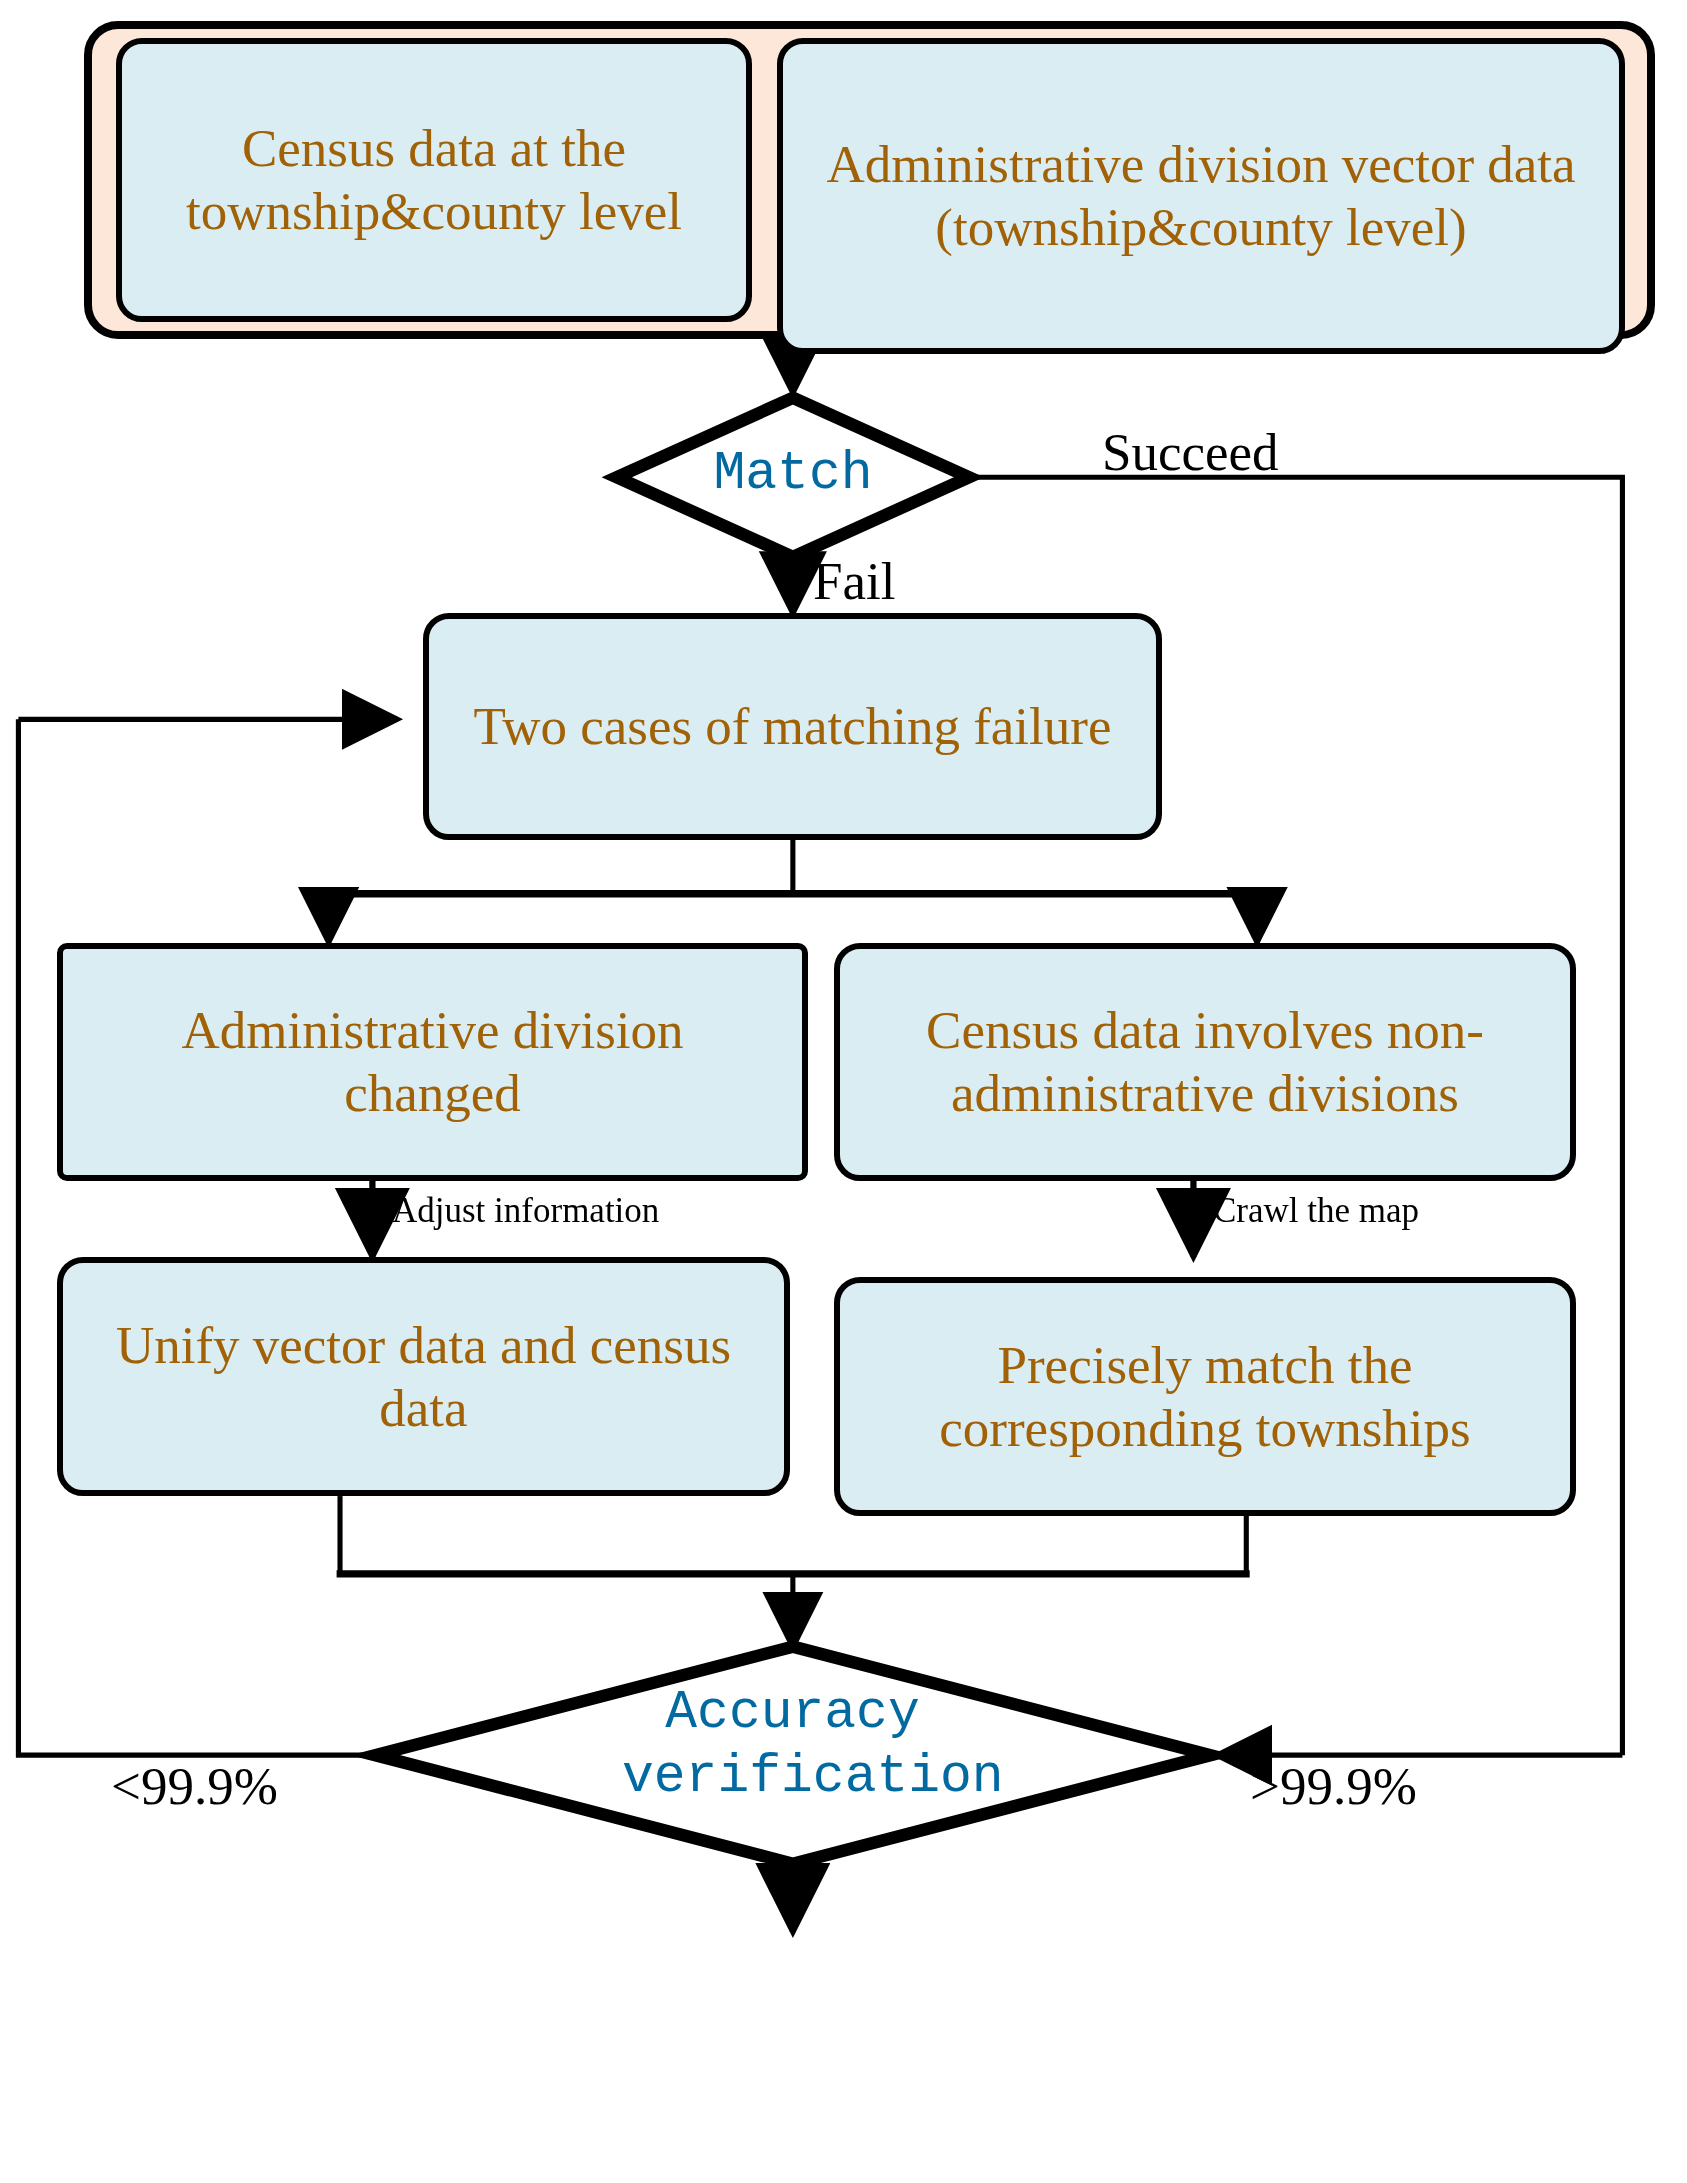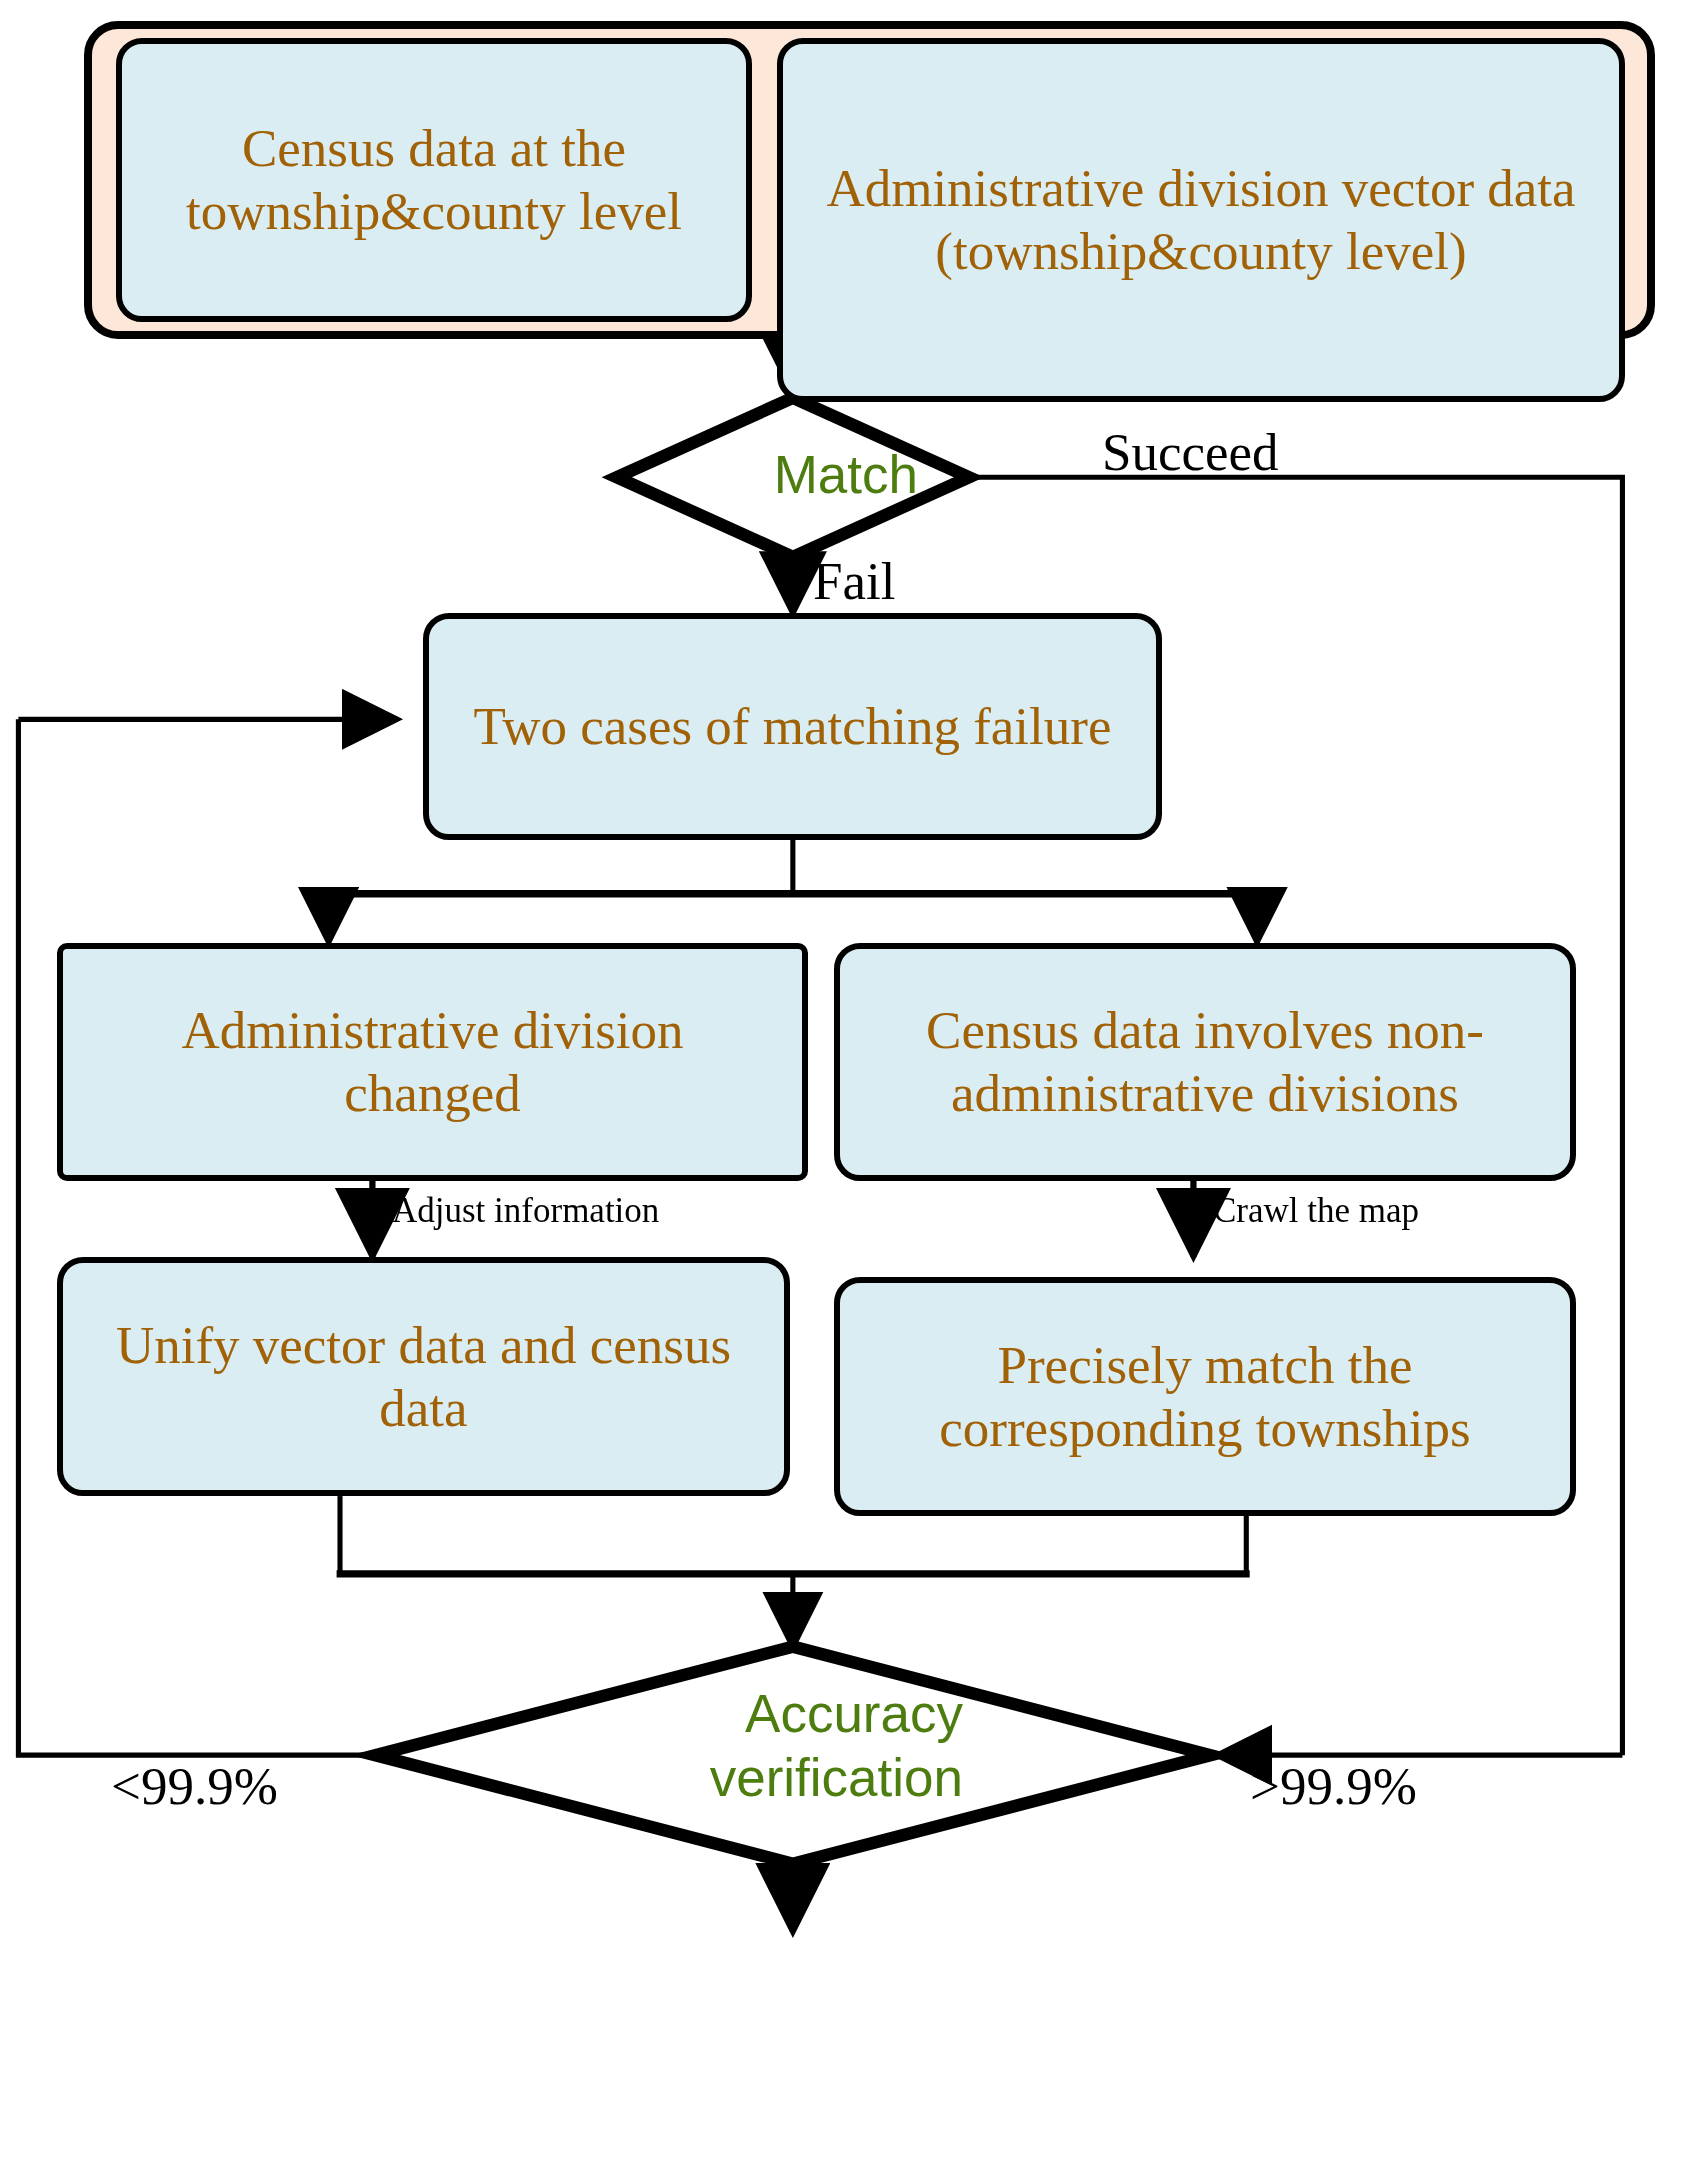--- a/index.html
+++ b/index.html
@@ -57,24 +57,24 @@
   .t-small { font-size: 35px; }
 
   .edge-label {
     position: absolute;
     color: #000000;
     white-space: nowrap;
     font-family: "Liberation Serif", "DejaVu Serif", serif;
   }
   .diamond-label {
     position: absolute;
-    text-align: right;
-    color: #4d7c0f;
+    text-align: center;
+    color: #0369a1;
     line-height: 1.2;
-    font-family: Liberation Sans, sans-serif;
+    font-family: Liberation Mono, monospace;
   }
 </style>
 </head>
 <body>
 
 <div id="stage">
 
   <svg class="wires" viewBox="0 0 2970 3842">
     <defs>
       <marker id="arrowBig" markerWidth="14" markerHeight="14" refX="11" refY="6" orient="auto" markerUnits="strokeWidth">
@@ -140,21 +140,21 @@
 
   <div id="group-container"></div>
 
   <div class="node rrect fill-blue t-big" style="left:116px; top:38px; width:636px; height:284px; padding:0 23px;">
     <span>
       <span>Census data at the</span><br>
       <span>township&amp;county level</span>
     </span>
   </div>
 
-  <div class="node rrect fill-blue t-big" style="left:777px; top:38px; width:848px; height:364px; padding:0 20.5px;">
+  <div class="node rrect fill-blue t-big" style="left:777px; top:38px; width:848px; height:316px; padding:0 20.5px;">
     <span>
       <span>Administrative division vector data</span><br>
       <span>(township&amp;county level)</span>
     </span>
   </div>
 
   <div class="diamond-label t-big" style="left:668px; top:443px; width:250px;">
     <span>Match</span>
   </div>
 

